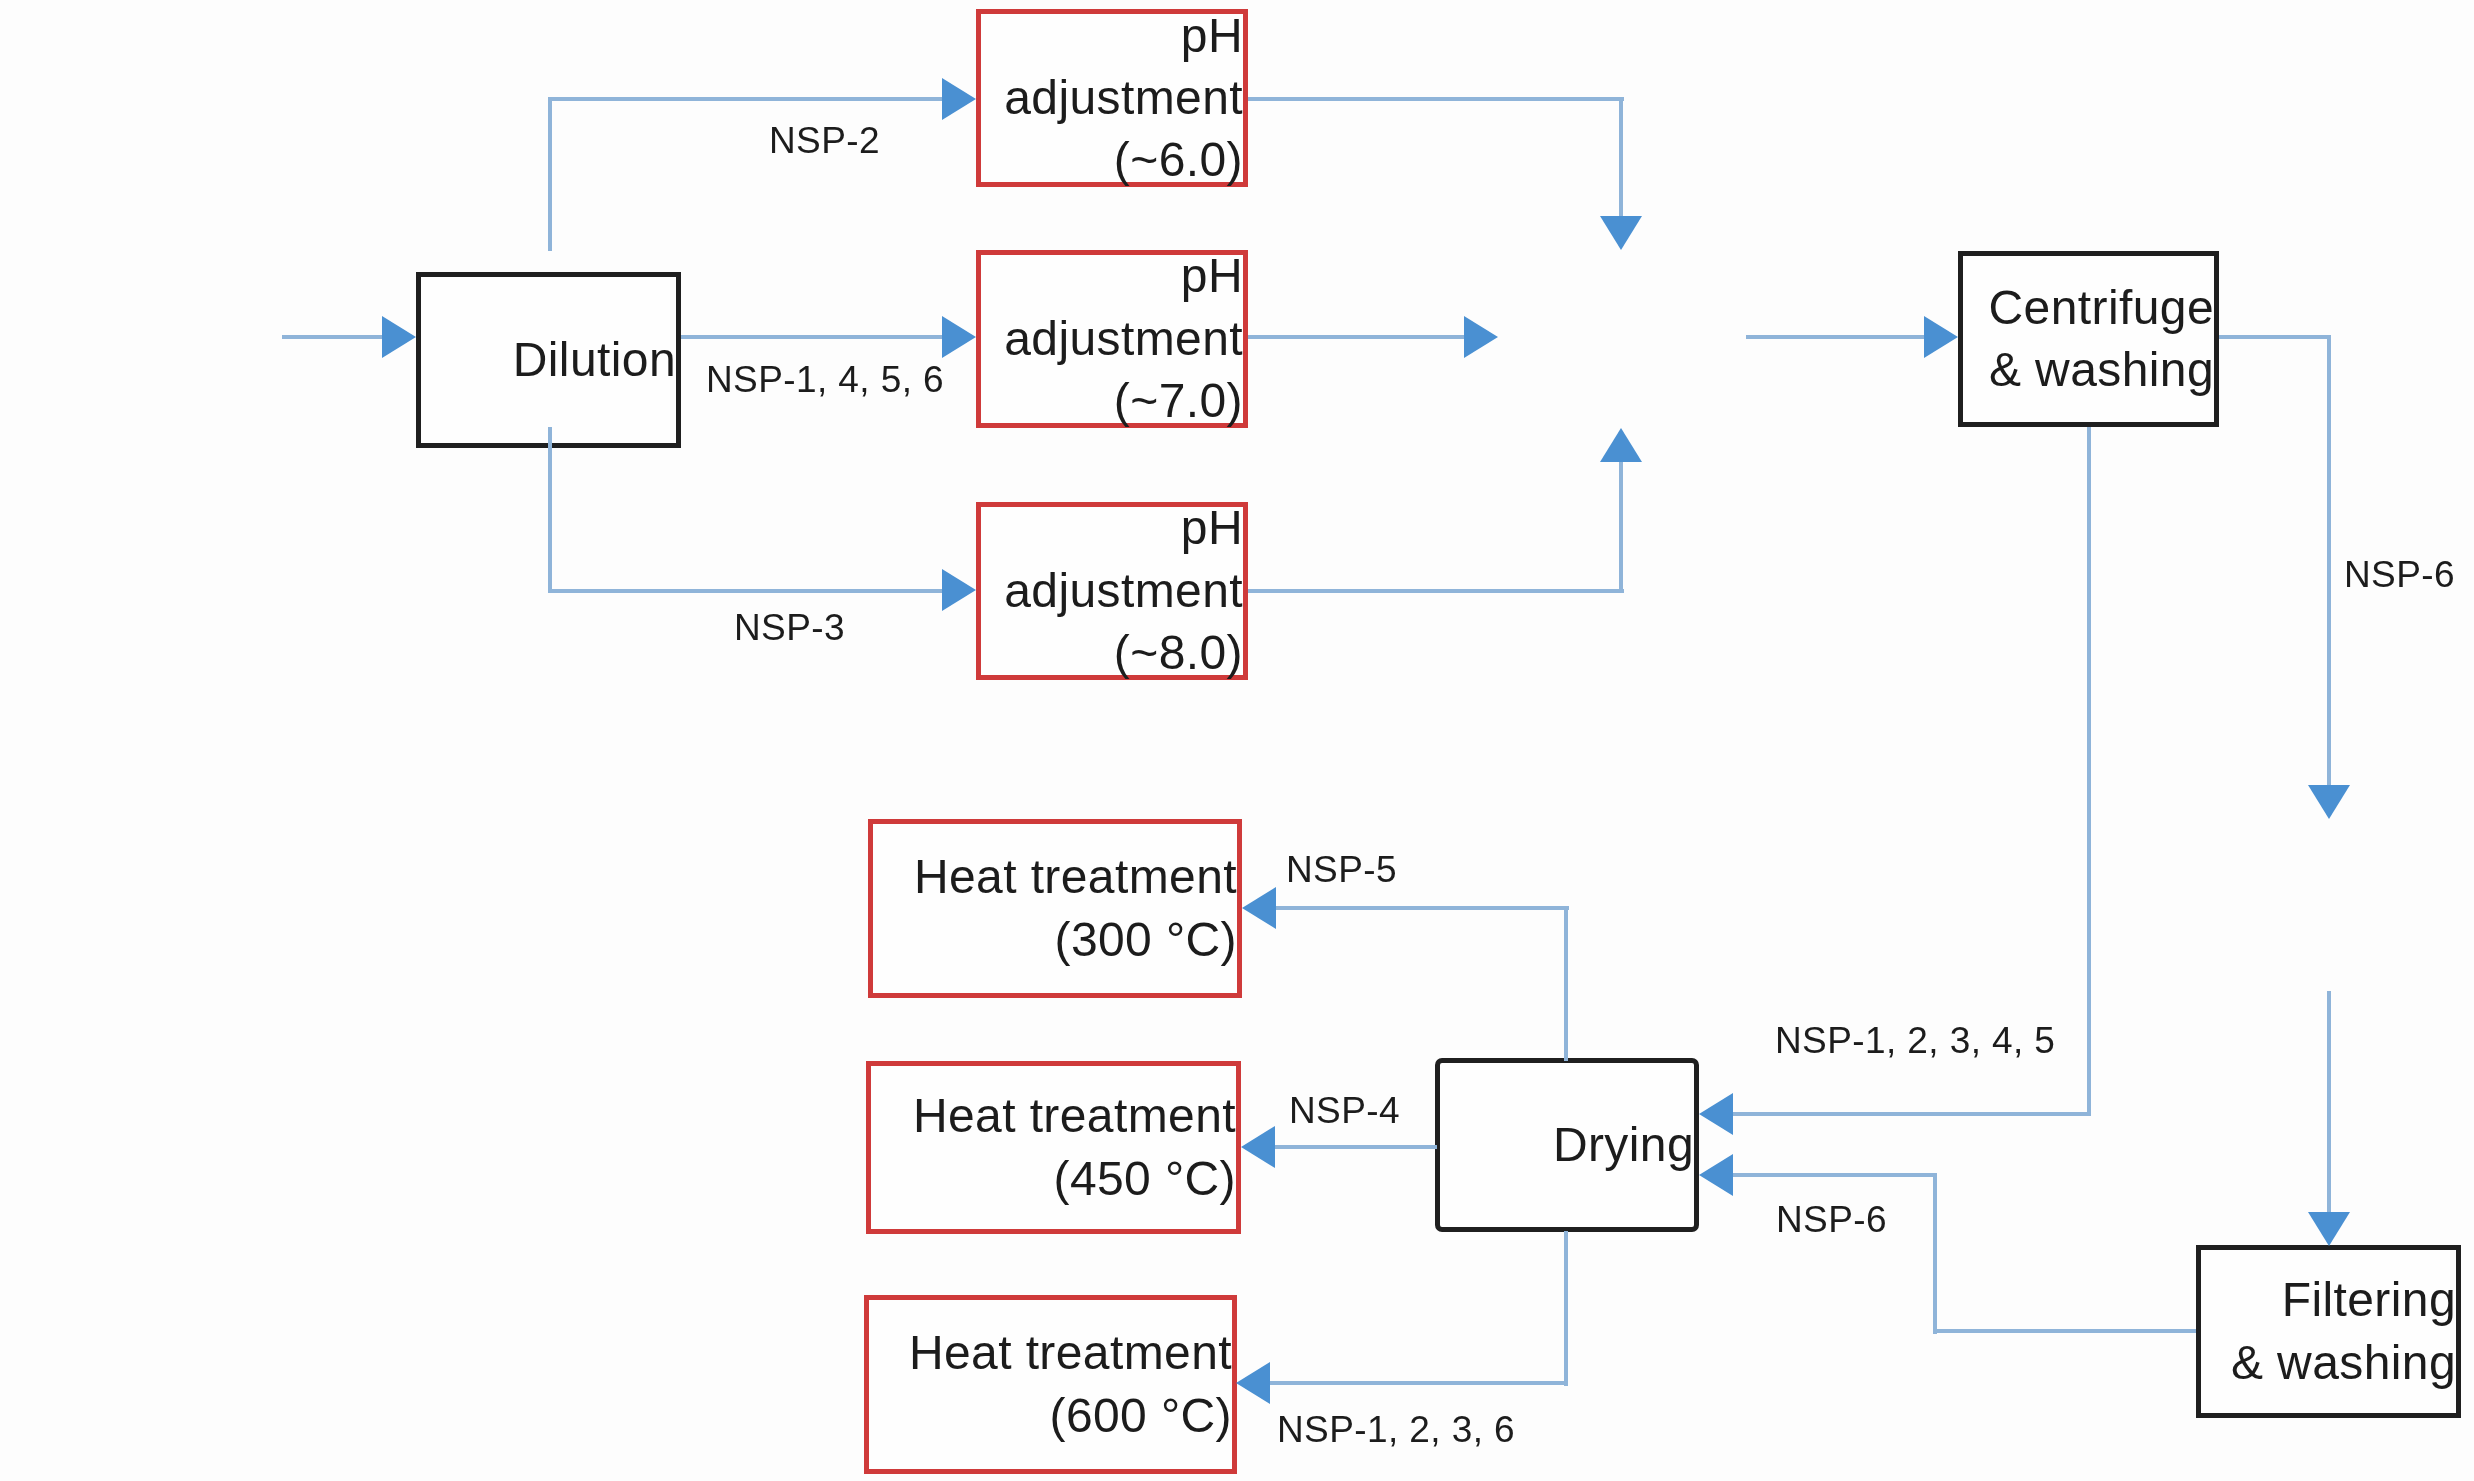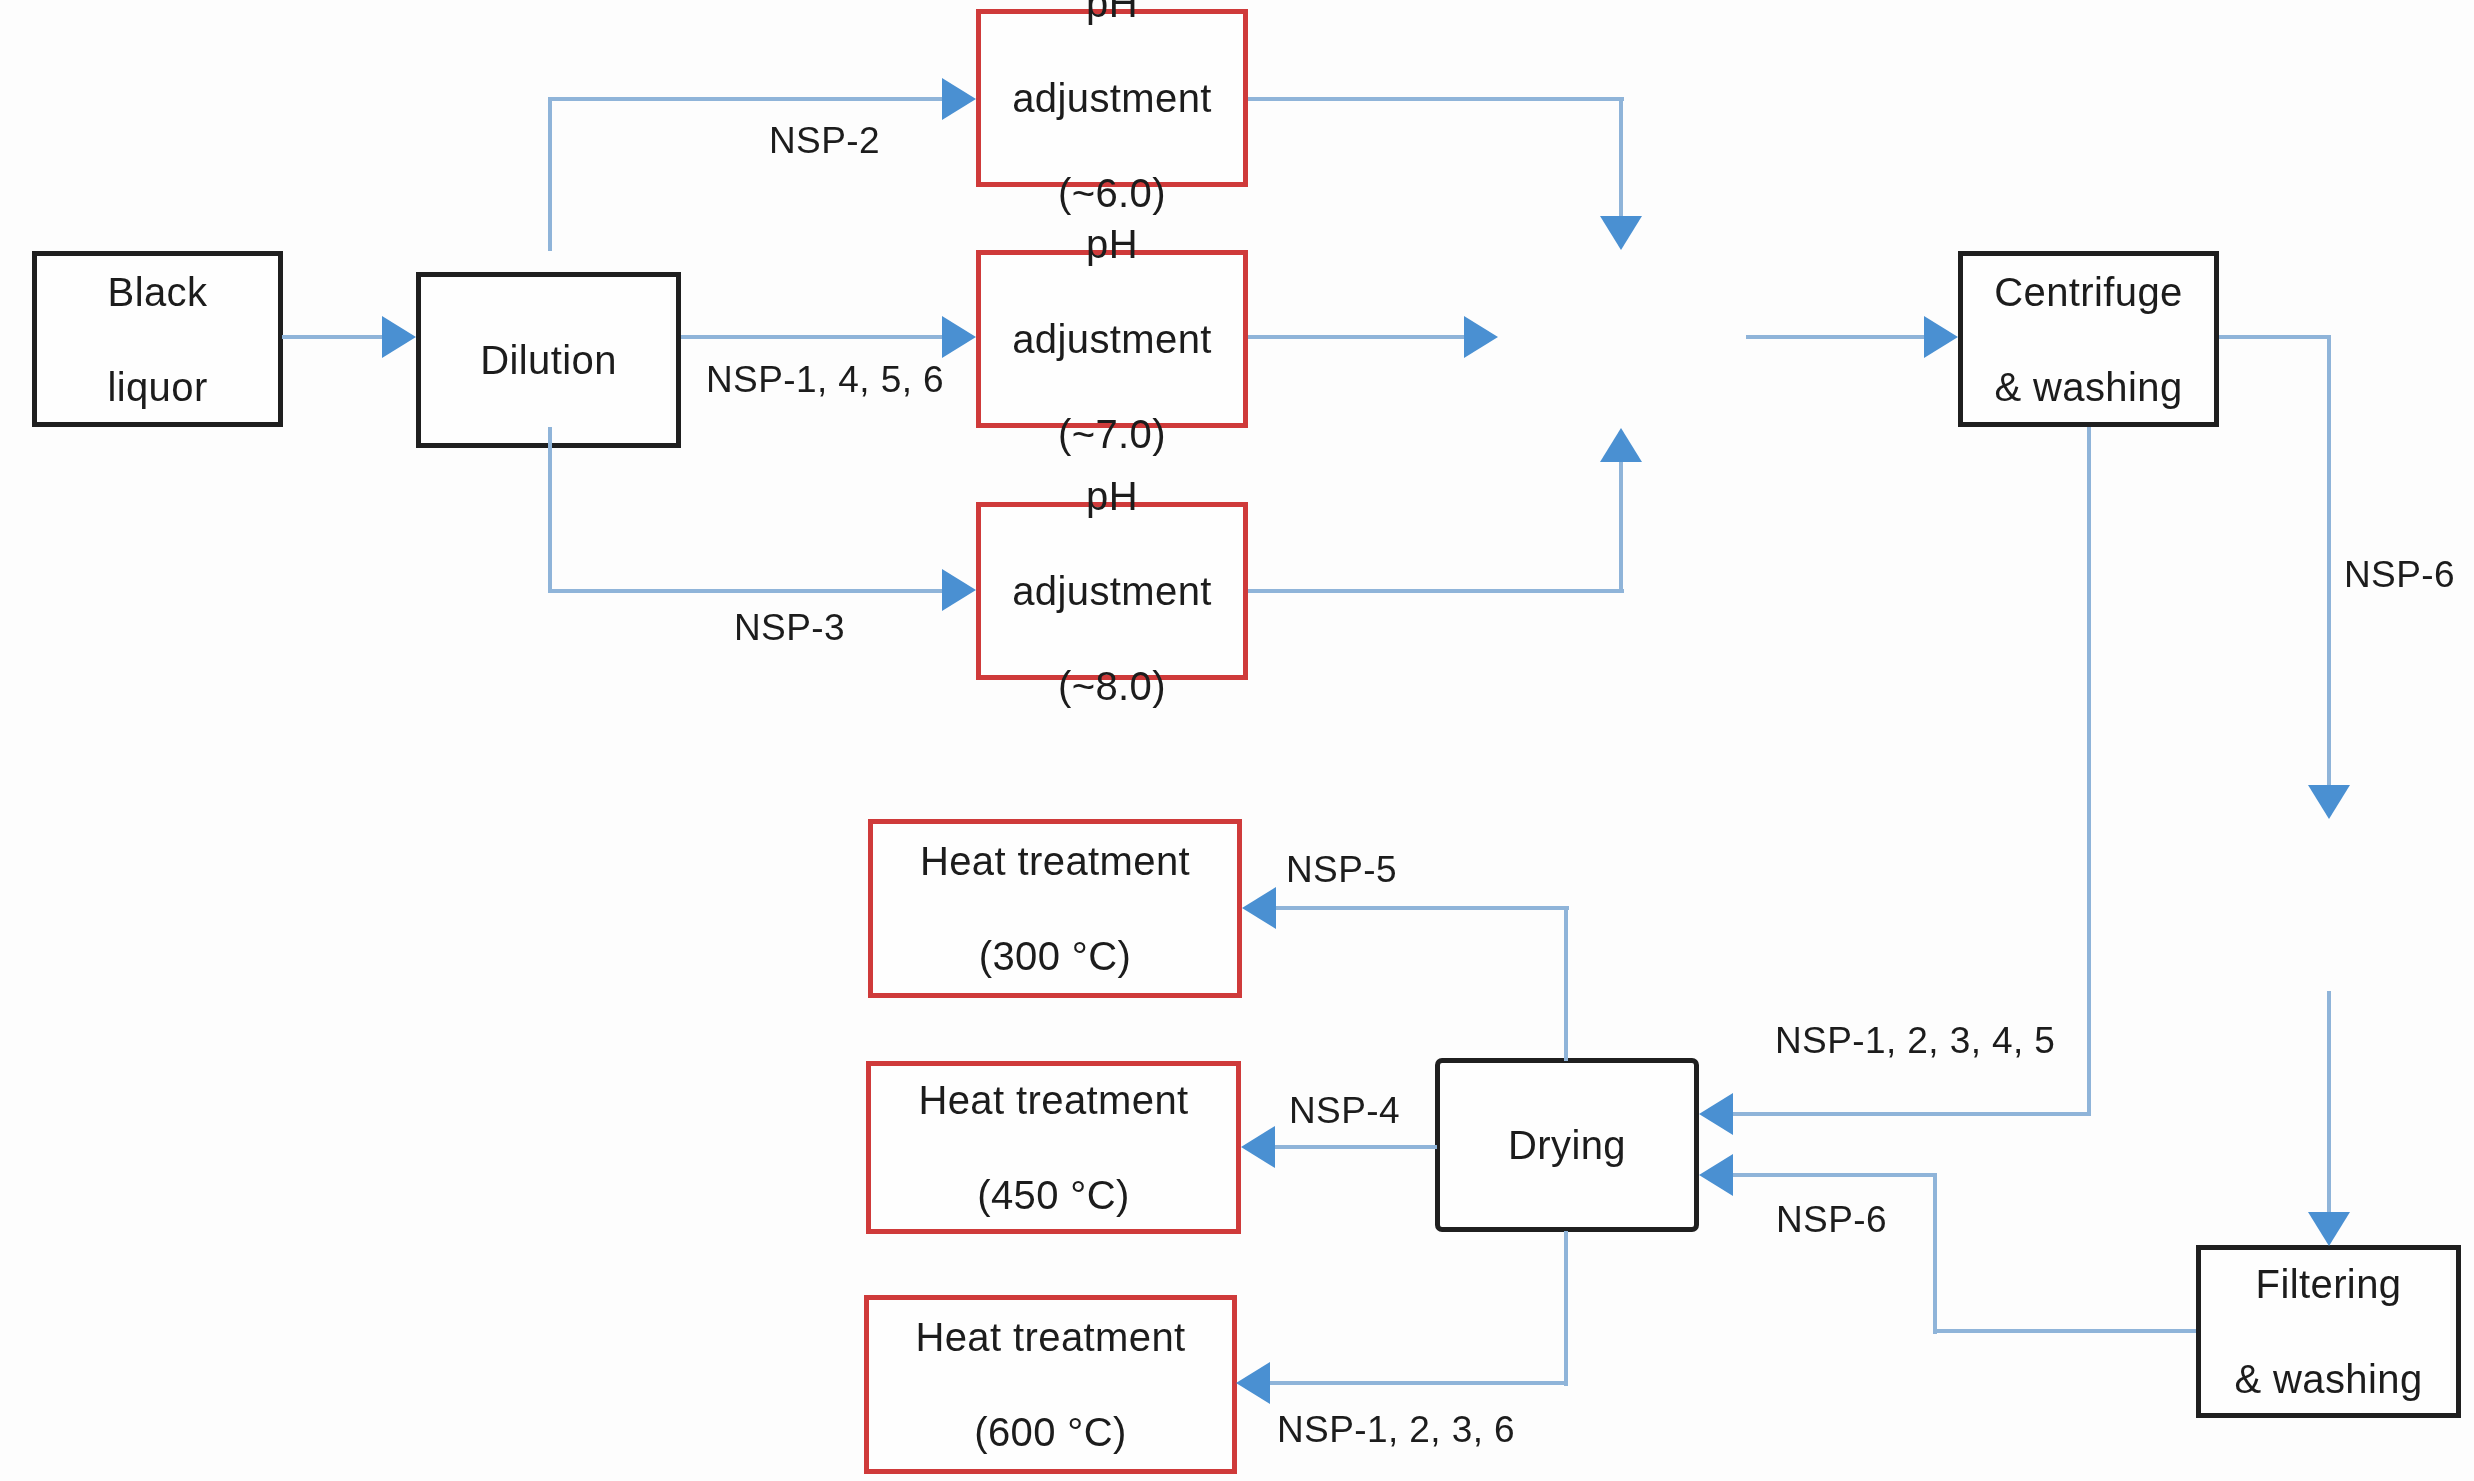--- a/index.html
+++ b/index.html
@@ -14,27 +14,26 @@
     color: var(--text, #1c1c1c);
   }
 
   
   .node {
     position: absolute;
     box-sizing: border-box;
     background: #fefefe;
     display: flex;
     flex-direction: column;
-    align-items: center;
+    align-items: flex-end;
     justify-content: center;
     text-align: center;
-    font-size: 40px;
+    font-size: 48px;
     line-height: 1.3;
     letter-spacing: 0.4px;
-    gap: 43px;
   }
   .node.black { border: 5.6px solid var(--border-black, #1f1f1f); }
   .node.red   { border: 5px solid var(--border-red, #cf3a3a); }
   .node .ln { display: block; white-space: nowrap; }
 
   
   .hl, .vl { position: absolute; background: var(--line, #8fb4d9); }
   .hl { height: 4.2px; }
   .vl { width: 4.2px; }
 
@@ -52,24 +51,20 @@
     line-height: 1.1;
     white-space: nowrap;
     letter-spacing: 0.4px;
   }
 </style>
 </head>
 <body>
 
 <div class="canvas" style="--background: #fdfdfd; --line: #8fb4d9; --arrow-head: #4a90d2; --border-black: #1f1f1f; --border-red: #cf3a3a; --text: #1c1c1c;">
 
-  <div class="node black" style="left:32px; top:251px; width:251px; height:176px;">
-    <span class="ln">Black</span>
-    <span class="ln">liquor</span>
-  </div>
 
   <div class="node black" style="left:416px; top:251px; width:265px; height:176px;margin-top:21px;">
     <span class="ln">Dilution</span>
   </div>
 
   <div class="node red" style="left:976px; top:9.2px; width:272px; height:178px;">
     <span class="ln">pH</span>
     <span class="ln">adjustment</span>
     <span class="ln">(~6.0)</span>
   </div>

